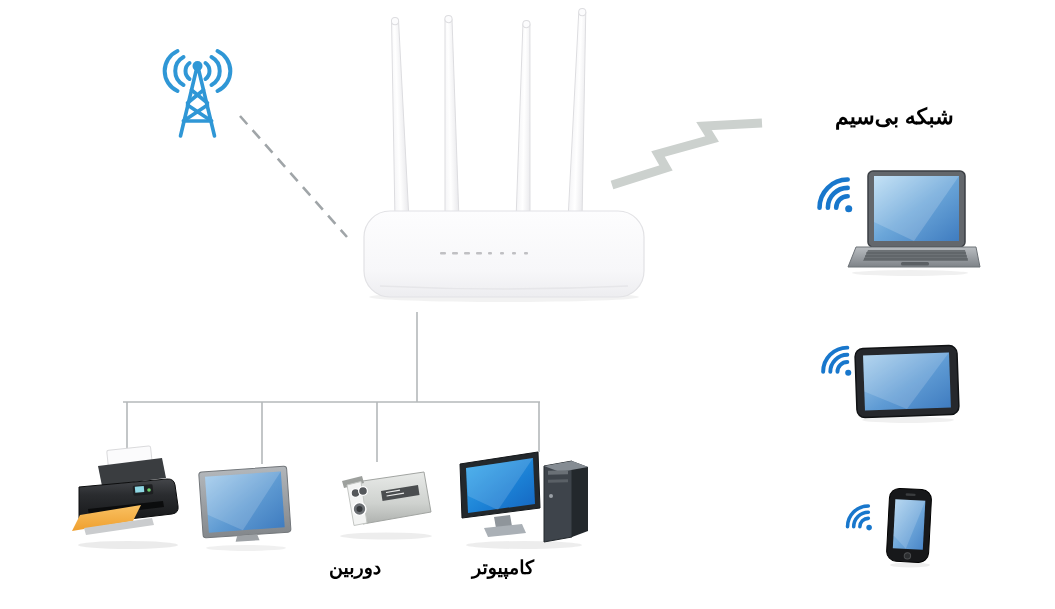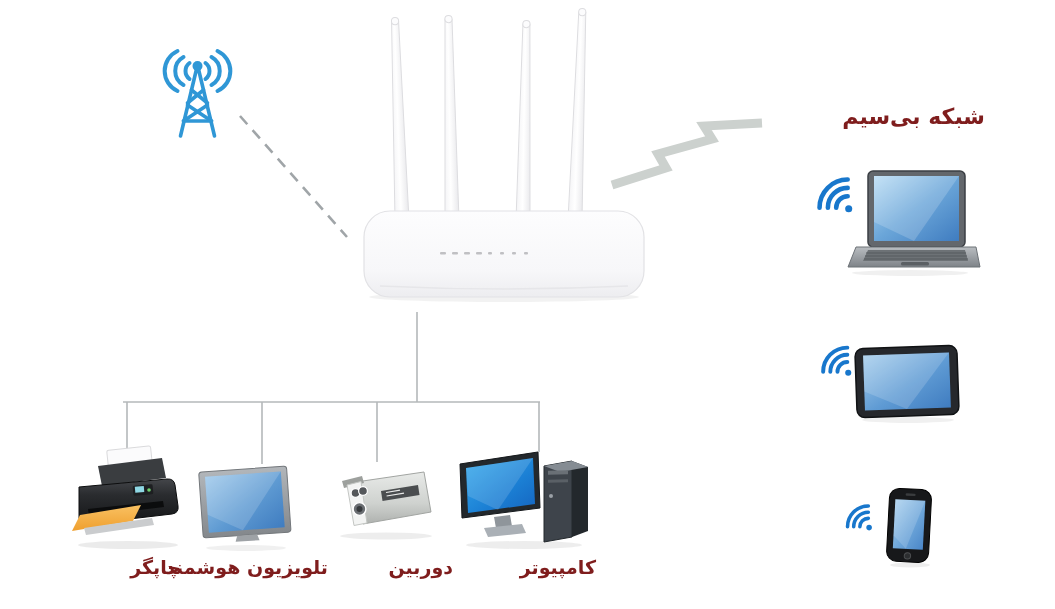--- a/index.html
+++ b/index.html
@@ -2,22 +2,23 @@
 <html lang="fa"><head>
 <meta charset="utf-8">
 <style>
   html,body{margin:0;padding:0;background:#ffffff;}
   #stage{
     position:relative;width:1055px;height:609px;background:#ffffff;overflow:hidden;
     font-family:"DejaVu Sans",sans-serif;
   }
   .abs{position:absolute;}
   .label{
-    color:#7f1d1d;font-weight:700;text-align:right;direction:rtl;line-height:1.25;
+    color:#000000;font-weight:700;text-align:left;direction:rtl;line-height:1.25;
     white-space:nowrap;
+    font-family:Liberation Serif, serif;
   }
   .net-label{font-size:22px;}
   .dev-label{font-size:19px;}
   svg{display:block;overflow:visible;}
 </style>
 </head>
 <body>
 
 <div id="stage">
 
@@ -298,18 +299,16 @@
       <polygon points="26,84 64,80 68,89 30,93" fill="#aab0b6"></polygon>
       <polygon points="86,22 114,17 114,93 86,98" fill="#3e444b" stroke="#23282c" stroke-width="1"></polygon>
       <polygon points="114,17 130,23 130,87 114,93" fill="#23282c"></polygon>
       <polygon points="86,22 114,17 130,23 102,28" fill="#858c93"></polygon>
       <rect x="90" y="30" width="20" height="4" fill="#6a7076" transform="skewY(-2)"></rect>
       <rect x="90" y="39" width="20" height="3" fill="#5a6066" transform="skewY(-2)"></rect>
       <circle cx="93" cy="52" r="2" fill="#9aa0a6"></circle>
     </svg>
   </div>
 
-  <div class="abs label dev-label" style="left:57px;top:556px;width:124px">چاپگر</div>
-  <div class="abs label dev-label" style="left:164px;top:556px;width:164px">تلویزیون هوشمند</div>
   <div class="abs label dev-label" style="left:329px;top:556px;width:124px">دوربین</div>
   <div class="abs label dev-label" style="left:472px;top:556px;width:124px">کامپیوتر</div>
 
 </div>
 
 </body></html>

